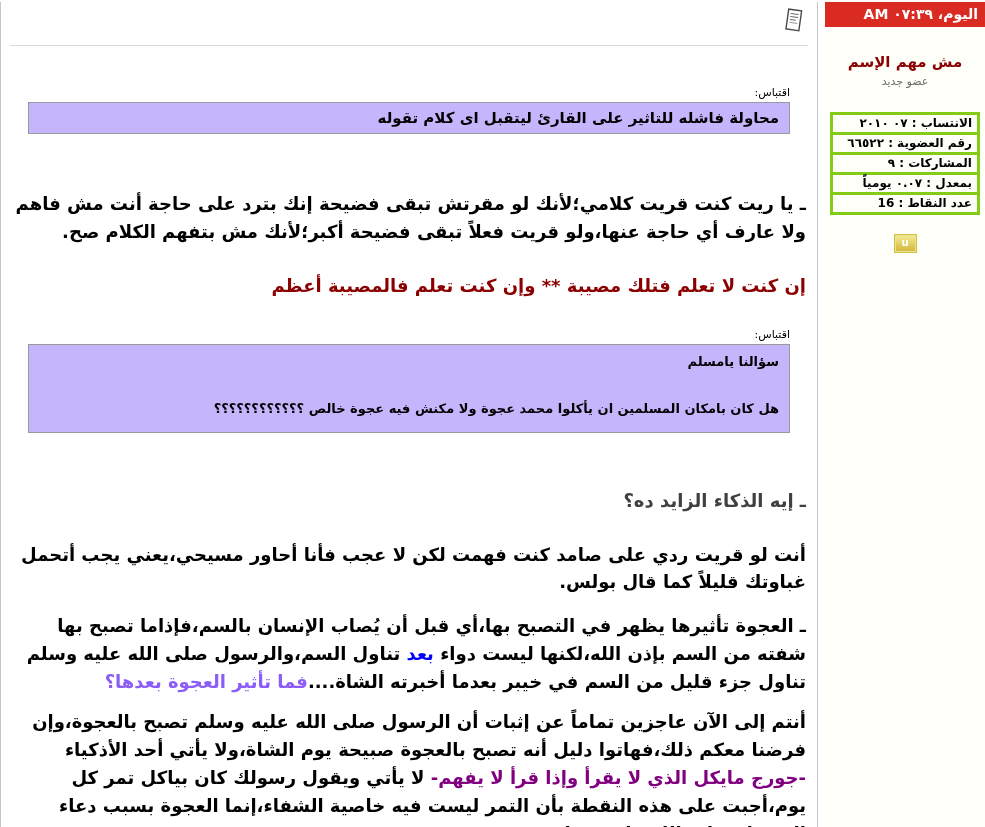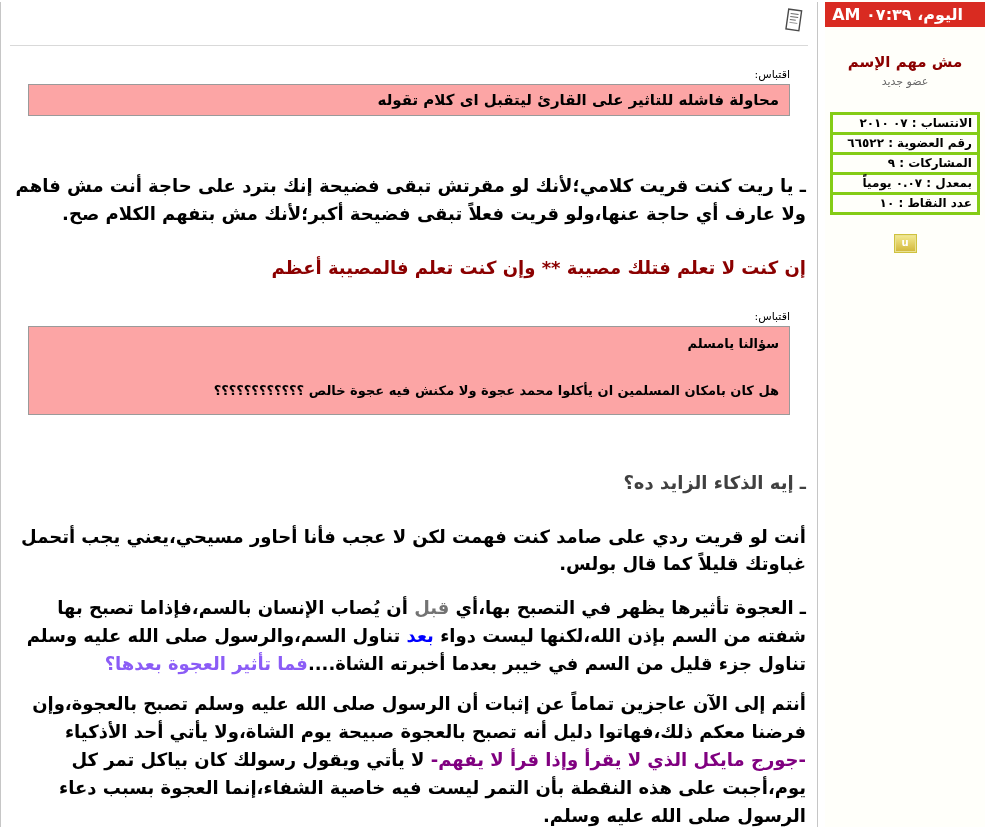--- a/index.html
+++ b/index.html
@@ -8,21 +8,21 @@
     font-family:"DejaVu Sans",sans-serif;color:#000;
   }
   .page{display:flex;gap:7px;align-items:stretch;height:827px;}
 
   
   .sidebar{flex:0 0 160px;width:160px;background:#fffffa;}
   .bar{
     background:#d92b21;color:#ffffff;font-weight:bold;
     height:25px;line-height:25px;margin-top:2px;white-space:nowrap;overflow:hidden;
   }
-  .side-bar{font-size:16px;padding:0 22px;}
+  .side-bar{font-size:14px;padding:0 7px;}
   .username{color:#8b0000;font-weight:bold;font-size:15px;text-align:center;margin-top:26px;}
   .usertitle{color:#696969;font-size:11px;text-align:center;margin-top:4px;}
   .stats{border-collapse:collapse;margin:24px auto 0;}
   .stats td{
     border:3px solid #84cc16;font-size:12px;font-weight:bold;
     padding:1px 5px 2px;text-align:right;white-space:nowrap;min-width:134px;
   }
   .status-icon{
     width:19px;height:15px;margin:20px auto 0;
     background:linear-gradient(#f2e88e,#d3b93d);
@@ -35,41 +35,41 @@
   .main-bar{text-align:left;padding:0 10px;font-size:13px;}
   .post-body{
     flex:1;background:#ffffff;
     border-right:1px solid #c6c6c6;border-left:1px solid #c6c6c6;
     padding:4px 9px 20px;
   }
   .icon-row{padding:2px 2px 0;}
   .post-icon{display:inline-block;}
   .divider{border:none;border-top:1px solid #d9d9d9;margin:5px 0 0;}
 
-  .quote{margin:22px 18px 0;}
+  .quote{margin:40px 18px 0;}
   .quote-label{font-size:11px;margin-bottom:3px;}
   .quote-box{
-    border:1px solid #9a9a9a;background:#fca5a5;
+    border:1px solid #9a9a9a;background:#c4b5fd;
     font-weight:bold;padding:6px 10px;
   }
   .quote-box-1{font-size:15px;}
   .quote-box-2{font-size:13px;padding:9px 10px 16px;}
   .qline{margin:0;}
   .qline-2{margin-top:32px;}
   .qline-3{margin-top:2px;}
 
   .para{font-weight:bold;font-size:18px;line-height:1.55;margin:26px 0 0;padding:0 2px;}
   .para-1{margin-top:56px;}
   .maxim{color:#8b0000;margin-top:26px;}
   .quote-second{margin-top:28px;}
   .heading{color:#404040;margin-top:54px;}
   .para-2{margin-top:26px;}
   .para-3{margin-top:16px;}
   .para-4{margin-top:12px;}
-  .c-red{color:#737373;}
+  .c-red{color:#000000;}
   .c-blue{color:#0000ff;}
   .c-orange{color:#8b5cf6;}
   .c-purple{color:#800080;}
 </style>
 </head>
 <body>
 
 <div class="page">
 
   <aside class="sidebar">
@@ -86,21 +86,21 @@
         <tr>
             <td>رقم العضوية : ٦٦٥٢٢</td>
           </tr>
         <tr>
             <td>المشاركات : ٩</td>
           </tr>
         <tr>
             <td>بمعدل : ٠.٠٧ يومياً</td>
           </tr>
         <tr>
-            <td>عدد النقاط : ١٠</td>
+            <td>عدد النقاط : 16</td>
           </tr>
       </tbody>
     </table>
     <div class="status-icon">
       <span>u</span>
     </div>
   </aside>
 
   <main class="main">
     <div class="bar main-bar">

